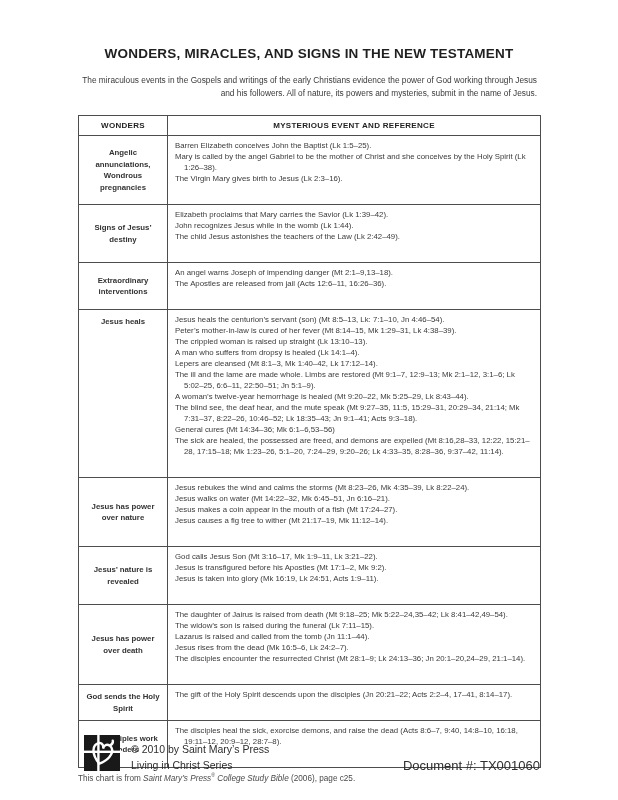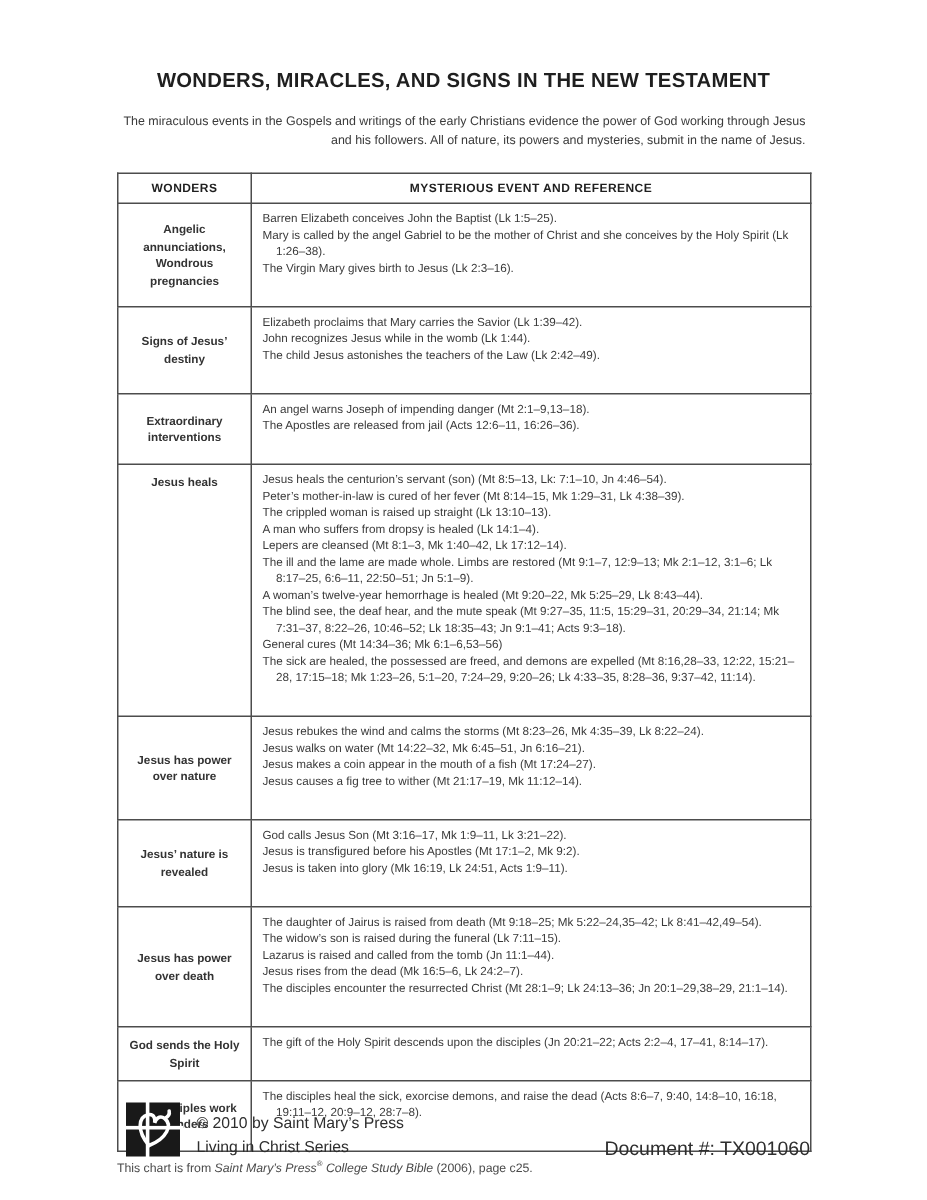--- a/index.html
+++ b/index.html
@@ -163,21 +163,21 @@
   </tr>
 
   <tr>
     <td class="wonder">Jesus heals</td>
     <td class="events">
             <div class="event">Jesus heals the centurion’s servant (son) (Mt 8:5–13, Lk: 7:1–10, Jn 4:46–54).</div>
             <div class="event">Peter’s mother-in-law is cured of her fever (Mt 8:14–15, Mk 1:29–31, Lk 4:38–39).</div>
             <div class="event">The crippled woman is raised up straight (Lk 13:10–13).</div>
             <div class="event">A man who suffers from dropsy is healed (Lk 14:1–4).</div>
             <div class="event">Lepers are cleansed (Mt 8:1–3, Mk 1:40–42, Lk 17:12–14).</div>
-            <div class="event">The ill and the lame are made whole. Limbs are restored (Mt 9:1–7, 12:9–13; Mk 2:1–12, 3:1–6; Lk 8:17–25, 6:6–11, 22:50–51; Jn 5:1–9).</div>
+            <div class="event">The ill and the lame are made whole. Limbs are restored (Mt 9:1–7, 12:9–13; Mk 2:1–12, 3:1–6; Lk 5:02–25, 6:6–11, 22:50–51; Jn 5:1–9).</div>
             <div class="event">A woman’s twelve-year hemorrhage is healed (Mt 9:20–22, Mk 5:25–29, Lk 8:43–44).</div>
             <div class="event">The blind see, the deaf hear, and the mute speak (Mt 9:27–35, 11:5, 15:29–31, 20:29–34, 21:14; Mk 7:31–37, 8:22–26, 10:46–52; Lk 18:35–43; Jn 9:1–41; Acts 9:3–18).</div>
             <div class="event">General cures (Mt 14:34–36; Mk 6:1–6,53–56)</div>
             <div class="event">The sick are healed, the possessed are freed, and demons are expelled (Mt 8:16,28–33, 12:22, 15:21–28, 17:15–18; Mk 1:23–26, 5:1–20, 7:24–29, 9:20–26; Lk 4:33–35, 8:28–36, 9:37–42, 11:14).</div>
           </td>
   </tr>
 
   <tr>
     <td class="wonder">Jesus has power over nature</td>
     <td class="events">
@@ -197,21 +197,21 @@
           </td>
   </tr>
 
   <tr>
     <td class="wonder">Jesus has power over death</td>
     <td class="events">
             <div class="event">The daughter of Jairus is raised from death (Mt 9:18–25; Mk 5:22–24,35–42; Lk 8:41–42,49–54).</div>
             <div class="event">The widow’s son is raised during the funeral (Lk 7:11–15).</div>
             <div class="event">Lazarus is raised and called from the tomb (Jn 11:1–44).</div>
             <div class="event">Jesus rises from the dead (Mk 16:5–6, Lk 24:2–7).</div>
-            <div class="event">The disciples encounter the resurrected Christ (Mt 28:1–9; Lk 24:13–36; Jn 20:1–29,38–29, 21:1–14).</div>
+            <div class="event">The disciples encounter the resurrected Christ (Mt 28:1–9; Lk 24:13–36; Jn 20:1–20,24–29, 21:1–14).</div>
           </td>
   </tr>
 
   <tr>
     <td class="wonder">God sends the Holy Spirit</td>
     <td class="events">
             <div class="event">The gift of the Holy Spirit descends upon the disciples (Jn 20:21–22; Acts 2:2–4, 17–41, 8:14–17).</div>
           </td>
   </tr>
 

